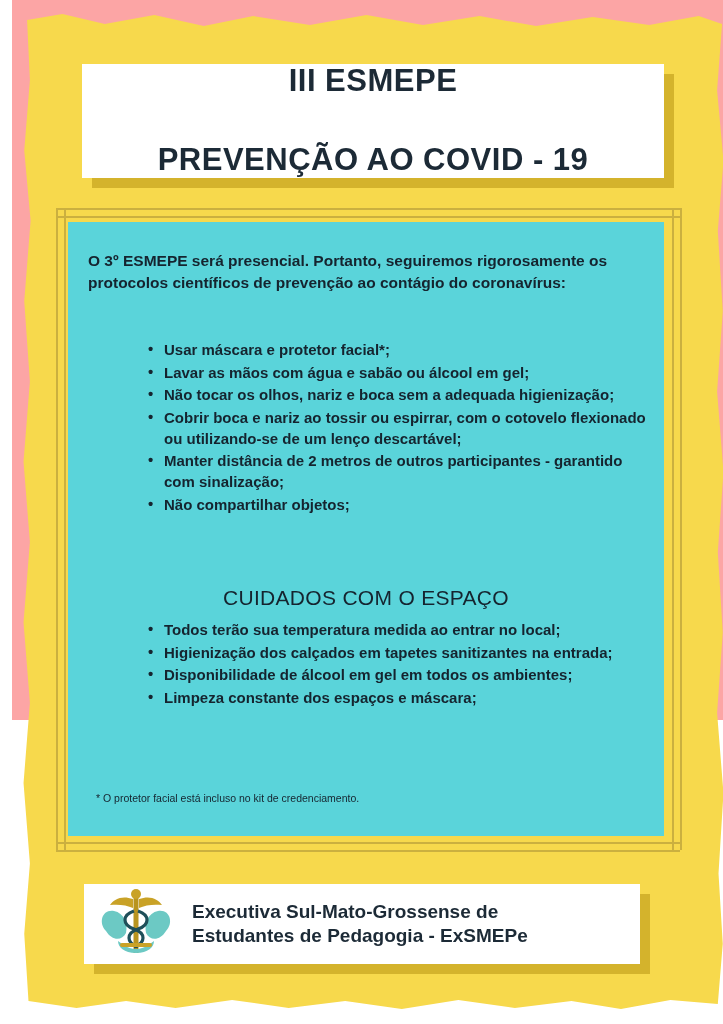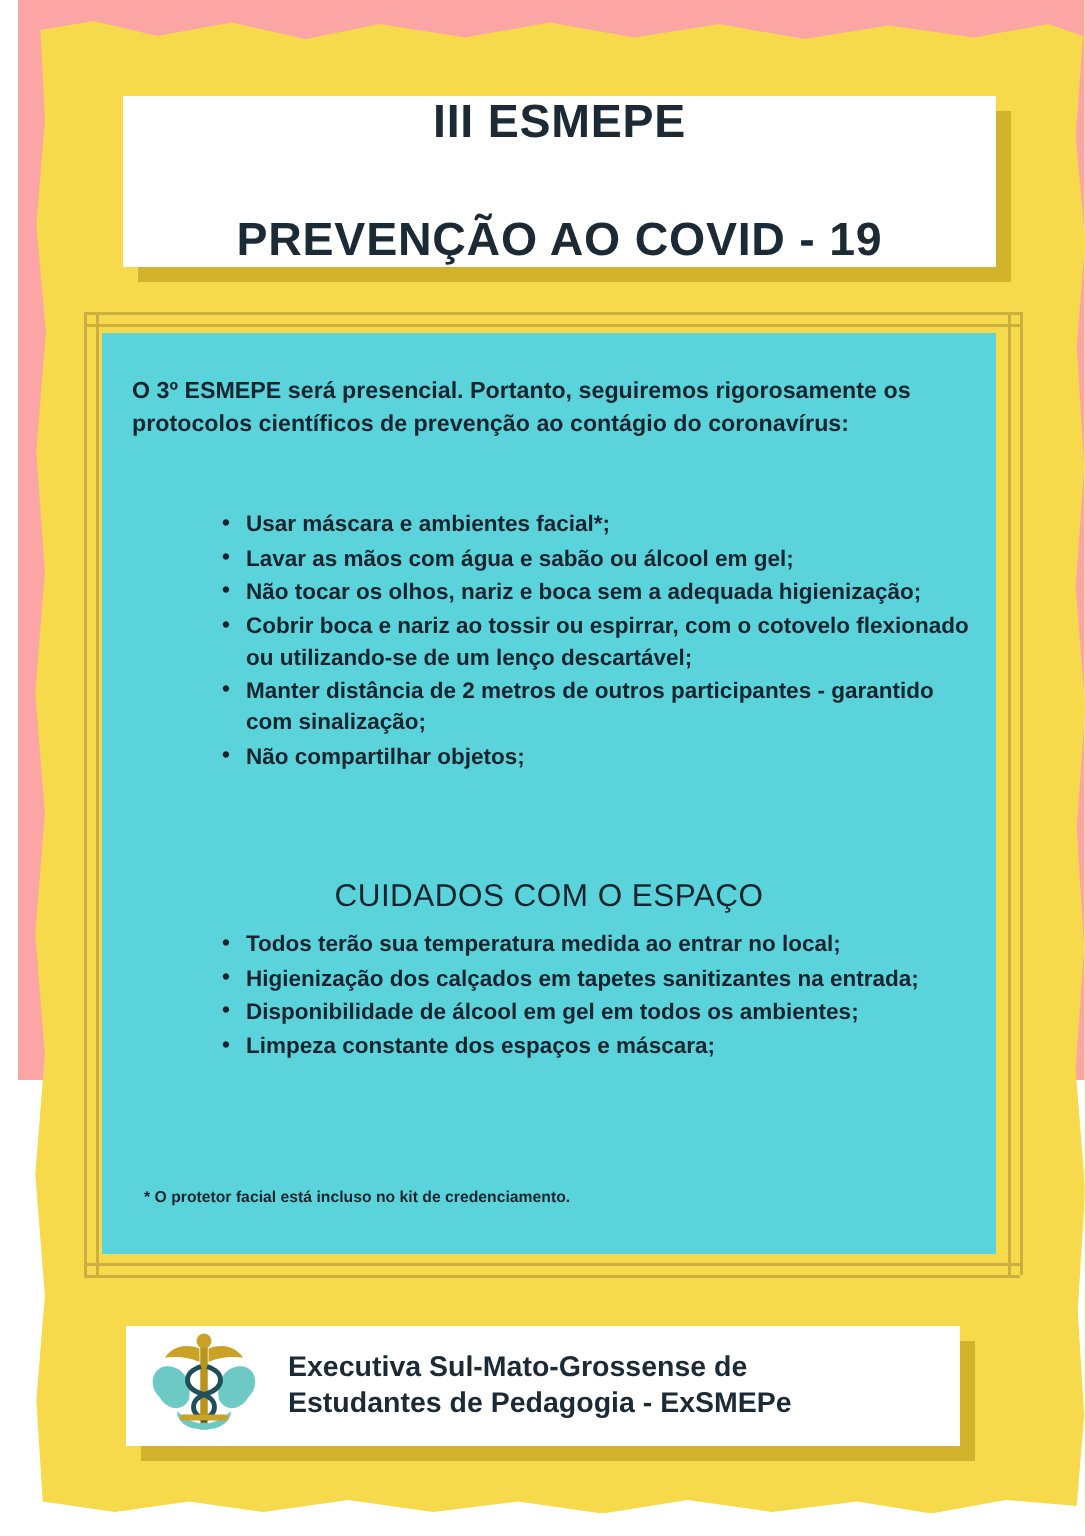--- a/index.html
+++ b/index.html
@@ -158,21 +158,21 @@
     left: 78px;
     top: 398px;
     width: 510px;
   }
 
   #footnote {
     position: absolute;
     left: 28px;
     top: 570px;
     font-size: 10.5px;
-    font-weight: bold;
+    font-weight: normal;
     color: #15242f;
   }
 
   
   #logo-shadow {
     position: absolute;
     left: 82px;
     top: 894px;
     width: 556px;
     height: 80px;
@@ -222,21 +222,21 @@
   <div class="frame-line v" style="left:44px; top:208px; height:642px;"></div>
   <div class="frame-line v" style="left:52px; top:208px; height:642px;"></div>
   <div class="frame-line v" style="left:660px; top:208px; height:642px;"></div>
   <div class="frame-line v" style="left:668px; top:208px; height:642px;"></div>
 
   <div id="cyan-panel">
 
     <div id="intro">O 3º ESMEPE será presencial. Portanto, seguiremos rigorosamente os protocolos científicos de prevenção ao contágio do coronavírus:</div>
 
     <ul class="bullets" id="list1">
-      <li>Usar máscara e ambientes facial*;</li>
+      <li>Usar máscara e protetor facial*;</li>
       <li>Lavar as mãos com água e sabão ou álcool em gel;</li>
       <li>Não tocar os olhos, nariz e boca sem a adequada higienização;</li>
       <li>Cobrir boca e nariz ao tossir ou espirrar, com o cotovelo flexionado ou utilizando-se de um lenço descartável;</li>
       <li>Manter distância de 2 metros de outros participantes - garantido com sinalização;</li>
       <li>Não compartilhar objetos;</li>
     </ul>
 
     <div id="section2-title">CUIDADOS COM O ESPAÇO</div>
 
     <ul class="bullets" id="list2">

